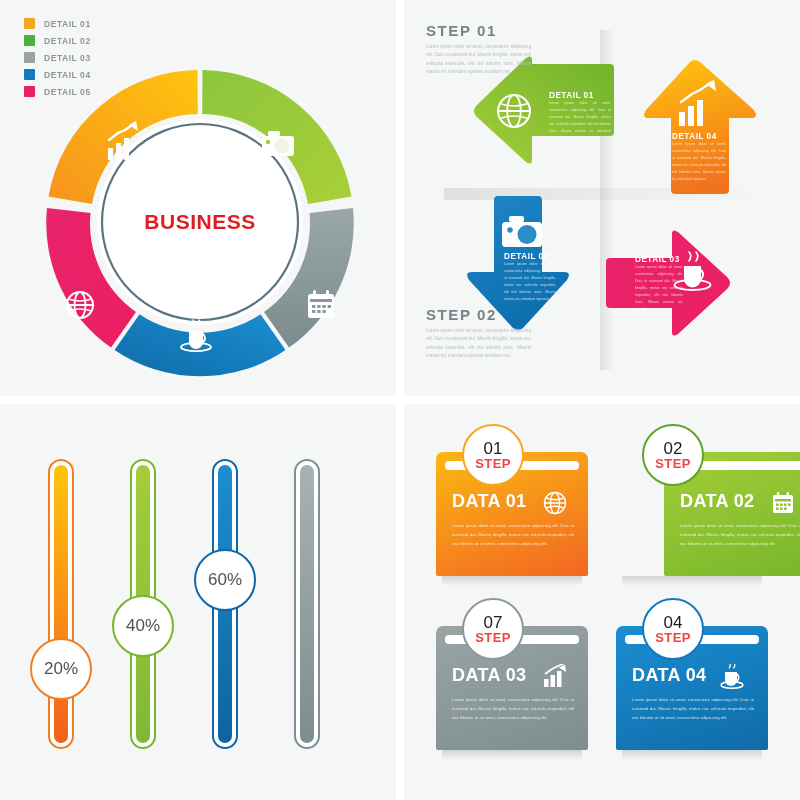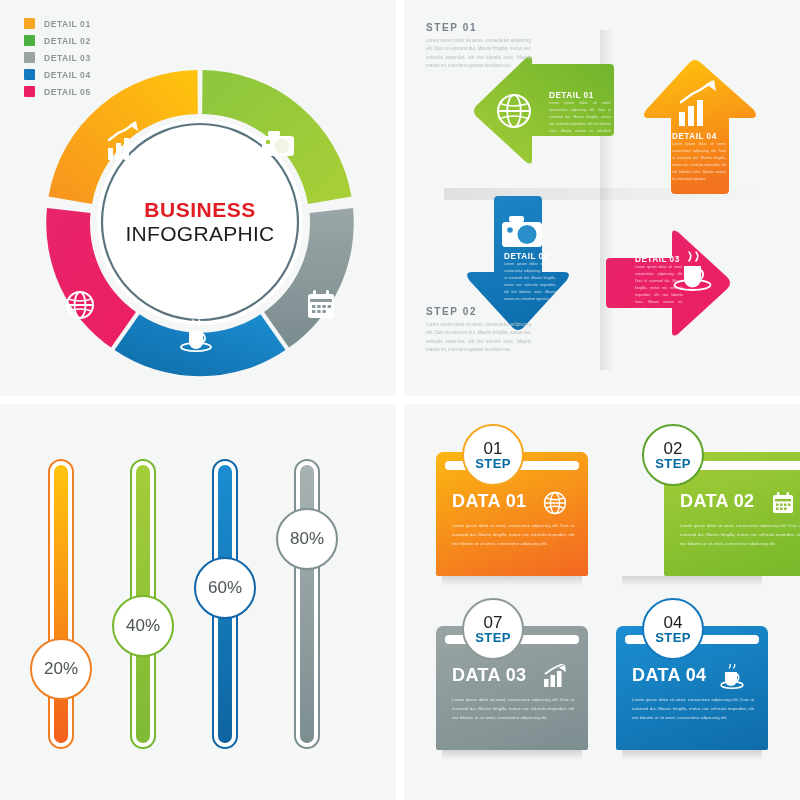--- a/index.html
+++ b/index.html
@@ -21,21 +21,21 @@
   
   #donut-wrap{position:absolute;left:40px;top:62px;width:320px;height:320px;}
   .donut-svg{display:block;}
   .donut-center-text{position:absolute;left:0;top:0;width:320px;height:320px;
     display:flex;flex-direction:column;align-items:center;justify-content:center;pointer-events:none;}
   .biz{font-size:21px;font-weight:bold;color:#e01b22;letter-spacing:.5px;line-height:1.15;}
   .info{font-size:21px;color:#1d1d1b;letter-spacing:.3px;line-height:1.15;}
 
   
   .step-block{position:absolute;width:105px;}
-  .step-title{font-size:10px;font-weight:bold;color:#77828a;letter-spacing:1.6px;margin-bottom:4px;}
+  .step-title{font-size:15px;font-weight:bold;color:#77828a;letter-spacing:1.6px;margin-bottom:4px;}
   .step-body{font-size:4.6px;line-height:1.85;color:#b9c0c4;text-align:justify;}
   #step-01{left:22px;top:22px;}
   #step-02{left:22px;top:306px;}
   .arrow-label{font-size:8.2px;font-weight:bold;color:#ffffff;letter-spacing:.5px;}
   .arrow-body{font-size:3.6px;line-height:1.95;color:rgba(255,255,255,.72);text-align:justify;}
 
   
   .slider{position:absolute;}
   .slider-track{position:absolute;left:0;top:0;border-radius:999px;background:#ffffff;}
   .slider-fill{position:absolute;border-radius:999px;}
@@ -49,21 +49,21 @@
   .card-slot{position:absolute;left:9px;top:9px;width:134px;height:9px;background:#ffffff;border-radius:4px;}
   .card-title{position:absolute;left:16px;top:39px;font-size:18px;font-weight:bold;color:#fff;letter-spacing:.4px;}
   .card-icon{position:absolute;right:20px;top:38px;}
   .card-text{position:absolute;left:16px;top:69px;width:122px;font-size:4.3px;
     line-height:2.1;color:rgba(255,255,255,.78);text-align:justify;}
   .card-shadow{position:absolute;left:6px;top:124px;width:140px;height:10px;
     background:linear-gradient(to bottom,rgba(0,0,0,.14),rgba(0,0,0,0));}
   .card-badge{position:absolute;width:62px;height:62px;border-radius:50%;background:#fff;
     display:flex;flex-direction:column;align-items:center;justify-content:center;}
   .badge-num{font-size:17px;color:#1d1d1b;line-height:1.02;}
-  .badge-word{font-size:13px;font-weight:bold;color:#0369a1;letter-spacing:.4px;line-height:1.05;}
+  .badge-word{font-size:13px;font-weight:bold;color:#ef4444;letter-spacing:.4px;line-height:1.05;}
 </style>
 </head>
 <body>
 
 <div id="stage">
 
   <div class="panel" id="panel-donut">
 
     <div class="legend">
       <div class="legend-row">
@@ -188,21 +188,20 @@
             <ellipse cx="0" cy="0" rx="5.5" ry="13" stroke-width="1.8"></ellipse>
             <line x1="-13" y1="0" x2="13" y2="0" stroke-width="1.8"></line>
             <path d="M -11.5 -6 q 11.5 4 23 0" stroke-width="1.5"></path>
             <path d="M -11.5 6 q 11.5 -4 23 0" stroke-width="1.5"></path>
           </g>
         </g>
       </svg>
 
       <div class="donut-center-text">
         <div class="biz">BUSINESS</div>
-        <div class="info">INFOGRAPHIC</div>
       </div>
     </div>
   </div>
 
   <div class="panel" id="panel-arrows">
     <svg width="396" height="396" viewBox="0 0 396 396" style="position:absolute;left:0;top:0;">
       <defs>
         <linearGradient id="aGreen" x1="1" y1="0" x2="0" y2="1">
           <stop offset="0%" stop-color="#6fb32b"></stop>
             <stop offset="100%" stop-color="#a4cd39"></stop>
@@ -318,30 +317,27 @@
     <div class="slider" id="slider-1" style="left: 130px; top: 55px; width: 26px; height: 290px;">
         <div class="slider-track" style="width: 26px; height: 290px; border: 2.4px solid rgb(118, 183, 42); box-sizing: border-box;"></div>
         <div class="slider-fill" style="left: 6px; top: 6px; width: 14px; height: 278px; background: linear-gradient(rgb(164, 205, 57), rgb(127, 185, 53));"></div>
         <div class="knob" style="width: 62px; height: 62px; border: 2.6px solid rgb(118, 183, 42); box-sizing: border-box; left: -18px; top: 135.8px; text-align: center;">
           <span class="knob-text">40%</span>
         </div>
       </div>
     <div class="slider" id="slider-2" style="left: 212px; top: 55px; width: 26px; height: 290px;">
         <div class="slider-track" style="width: 26px; height: 290px; border: 2.4px solid rgb(16, 102, 168); box-sizing: border-box;"></div>
         <div class="slider-fill" style="left: 6px; top: 6px; width: 14px; height: 278px; background: linear-gradient(rgb(27, 142, 210), rgb(14, 100, 160));"></div>
-        <div class="knob" style="width: 62px; height: 62px; border: 2.6px solid rgb(16, 102, 168); box-sizing: border-box; left: -18px; top: 98px;">
+        <div class="knob" style="width: 62px; height: 62px; border: 2.6px solid rgb(16, 102, 168); box-sizing: border-box; left: -18px; top: 90px;">
           <span class="knob-text">60%</span>
         </div>
       </div>
     <div class="slider" id="slider-3" style="left: 294px; top: 55px; width: 26px; height: 290px;">
         <div class="slider-track" style="width: 26px; height: 290px; border: 2.4px solid rgb(127, 144, 146); box-sizing: border-box;"></div>
         <div class="slider-fill" style="left: 6px; top: 6px; width: 14px; height: 278px; background: linear-gradient(rgb(168, 178, 178), rgb(125, 142, 144));"></div>
-        <div class="knob" style="width: 62px; height: 62px; border: 2.6px solid rgb(127, 144, 146); box-sizing: border-box; left: -18px; top: 48.6px;">
-          <span class="knob-text">80%</span>
-        </div>
       </div>
   </div>
 
   <div class="panel" id="panel-cards">
 
     <div class="card" style="left:32px;top:48px;">
       <div class="card-body" id="cardbg0" style="background: linear-gradient(160deg, rgb(251, 183, 19), rgb(242, 103, 34));">
         <div class="card-slot"></div>
         <div class="card-title">DATA 01</div>
         <div class="card-icon">

